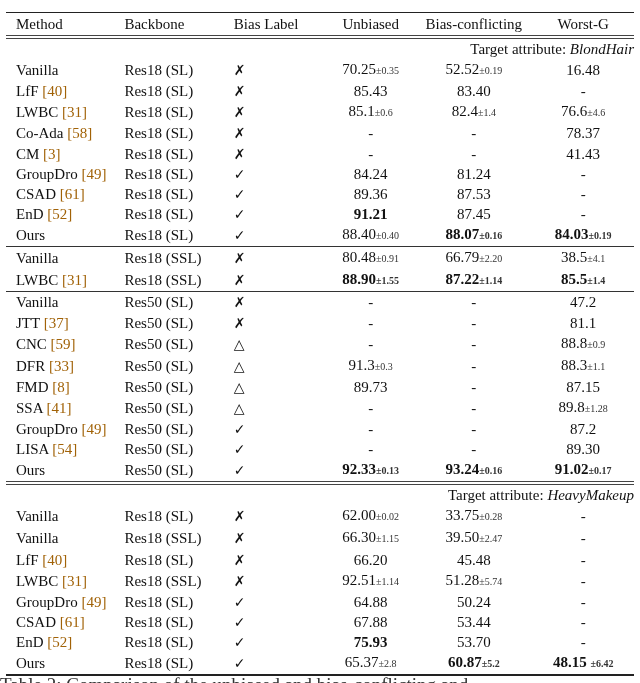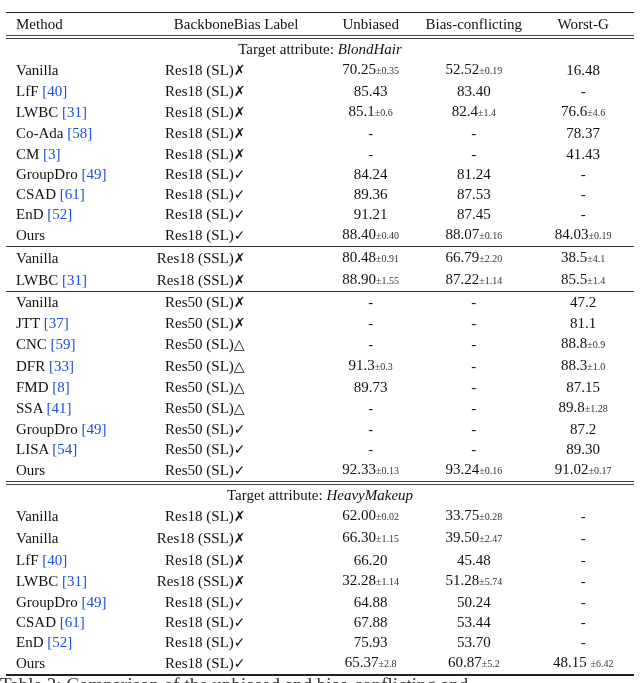--- a/index.html
+++ b/index.html
@@ -2,32 +2,32 @@
 <html><head>
 <meta charset="utf-8">
 <style>
   html, body { margin: 0; padding: 0; background: #ffffff; }
   body { width: 640px; height: 683px; overflow: hidden; position: relative;
          font-family: "Liberation Serif", "DejaVu Serif", serif; color: #111; }
   .wrap { position: absolute; left: 6px; top: 12px; width: 628px; }
   table { border-collapse: collapse; width: 628px; font-size: 15px; }
   td, th { padding: 0; height: 20.2px; line-height: 20px; white-space: nowrap; font-weight: normal; }
   .c-method { width: 120px; text-align: left; padding-left: 10px; }
-  .c-back { width: 130px; text-align: right; }
+  .c-back { width: 130px; text-align: left; }
   .c-bias { width: 110px; text-align: left; }
   .c-unb { width: 110px; text-align: center; }
   .c-bc { width: 130px; text-align: center; }
   .c-wg { width: 128px; text-align: center; }
   thead th { height: 22px; border-top: 1.5px solid #222; }
   thead th.it { }
   tr.head-row th { border-bottom: 4px double #444; }
-  .ref { color: #1d4ed8; }
+  .ref { color: #a16207; }
   .sd { font-size: 10px; color: #333; }
-  .b { font-weight: normal; }
-  .section td { text-align: center; }
+  .b { font-weight: bold; }
+  .section td { text-align: right; }
   .section .it { font-style: italic; }
   tr.rule-bottom td { border-bottom: 1.5px solid #333; }
   tr.double-bottom td { border-bottom: 4px double #444; }
   tr.last td { border-bottom: 2.5px solid #222; }
   .mark { font-family: "DejaVu Sans", sans-serif; font-size: 14px; }
   .caption { position: absolute; left: 0; top: 674px; font-size: 19px; color: #333;
              font-family: "Liberation Serif", serif; white-space: nowrap; }
 </style>
 </head>
 <body>
@@ -159,21 +159,21 @@
           <td class="c-unb"><span>-</span></td>
           <td class="c-bc"><span>-</span></td>
           <td class="c-wg"><span>88.8</span><span class="sd">±0.9</span></td>
         </tr>
         <tr>
           <td class="c-method"><span>DFR</span> <span class="ref">[33]</span></td>
           <td class="c-back">Res50 (SL)</td>
           <td class="c-bias"><span class="mark">△</span></td>
           <td class="c-unb"><span>91.3</span><span class="sd">±0.3</span></td>
           <td class="c-bc"><span>-</span></td>
-          <td class="c-wg"><span>88.3</span><span class="sd">±1.0</span></td>
+          <td class="c-wg"><span>88.3</span><span class="sd">±1.1</span></td>
         </tr>
         <tr>
           <td class="c-method"><span>FMD</span> <span class="ref">[8]</span></td>
           <td class="c-back">Res50 (SL)</td>
           <td class="c-bias"><span class="mark">△</span></td>
           <td class="c-unb"><span>89.73</span></td>
           <td class="c-bc"><span>-</span></td>
           <td class="c-wg"><span>87.15</span></td>
         </tr>
         <tr>
@@ -232,21 +232,21 @@
           <td class="c-back">Res18 (SL)</td>
           <td class="c-bias"><span class="mark">✗</span></td>
           <td class="c-unb"><span>66.20</span></td>
           <td class="c-bc"><span>45.48</span></td>
           <td class="c-wg"><span>-</span></td>
         </tr>
         <tr>
           <td class="c-method"><span>LWBC</span> <span class="ref">[31]</span></td>
           <td class="c-back">Res18 (SSL)</td>
           <td class="c-bias"><span class="mark">✗</span></td>
-          <td class="c-unb"><span>32.28</span><span class="sd">±1.14</span></td>
+          <td class="c-unb"><span>92.51</span><span class="sd">±1.14</span></td>
           <td class="c-bc"><span>51.28</span><span class="sd">±5.74</span></td>
           <td class="c-wg"><span>-</span></td>
         </tr>
         <tr>
           <td class="c-method"><span>GroupDro</span> <span class="ref">[49]</span></td>
           <td class="c-back">Res18 (SL)</td>
           <td class="c-bias"><span class="mark">✓</span></td>
           <td class="c-unb"><span>64.88</span></td>
           <td class="c-bc"><span>50.24</span></td>
           <td class="c-wg"><span>-</span></td>

